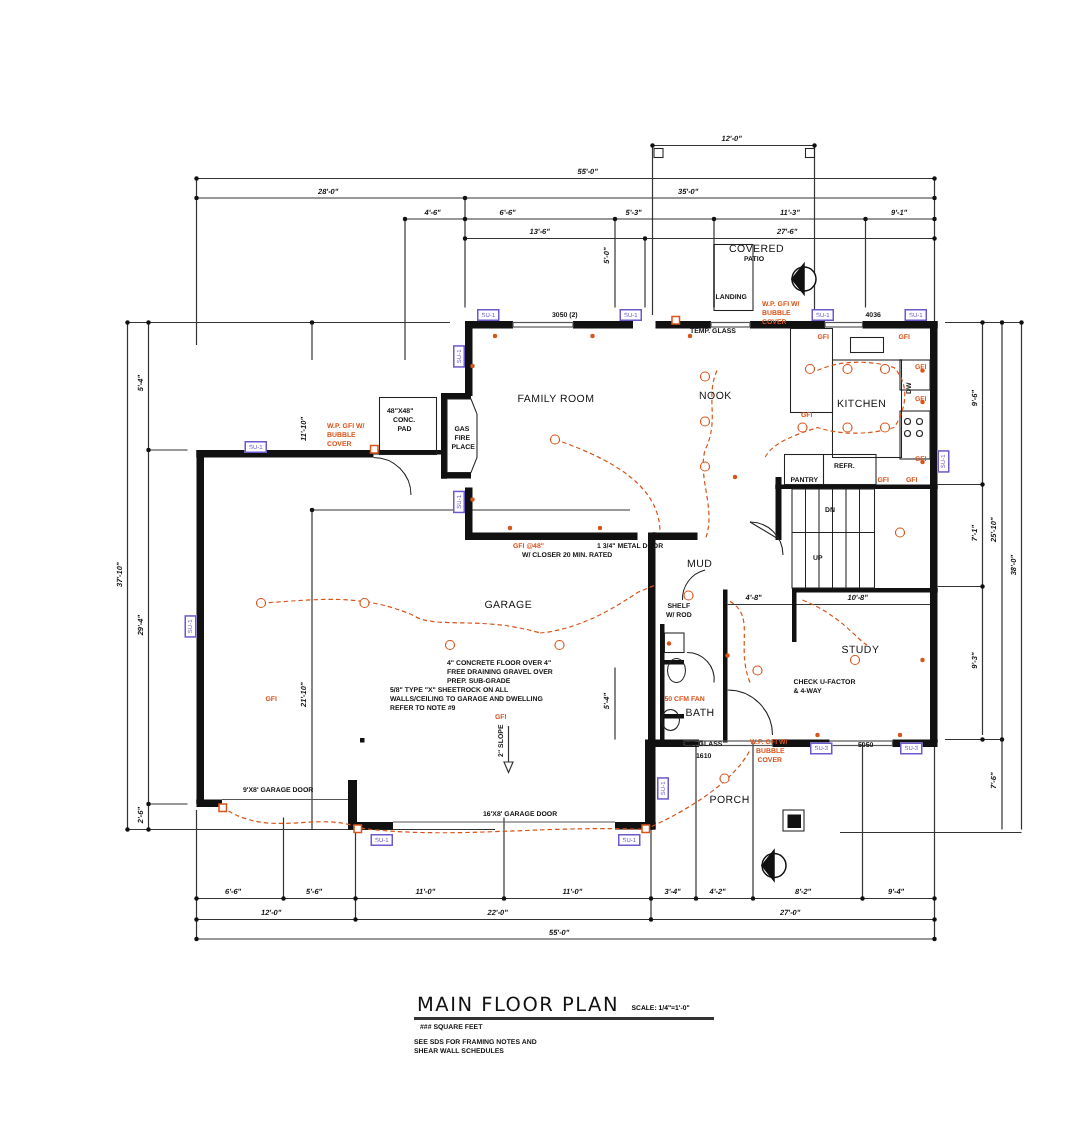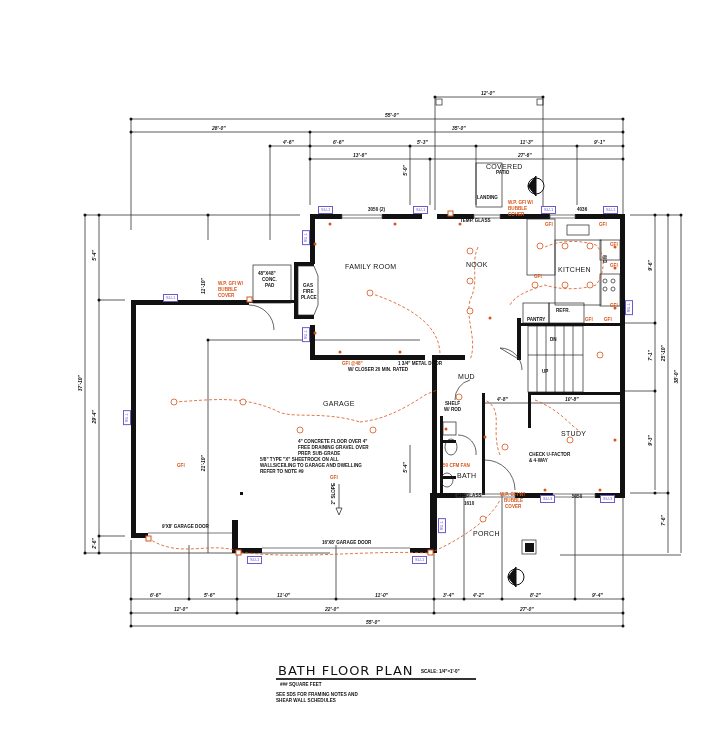--- a/index.html
+++ b/index.html
@@ -420,18 +420,18 @@
 <span class="tag" style="left:163px;top:294px">SU-1</span>
 <span class="tag vtag" style="left:123px;top:410px">SU-1</span>
 <span class="tag" style="left:247px;top:556px">SU-1</span>
 <span class="tag" style="left:412px;top:556px">SU-1</span>
 
 <span class="tag vtag" style="left:625px;top:300px">SU-1</span>
 <span class="tag vtag" style="left:438px;top:518px">SU-1</span>
 <span class="tag" style="left:540px;top:495px">SU-3</span>
 <span class="tag" style="left:600px;top:495px">SU-3</span>
 
-<div class="title">BATH FLOOR PLAN</div>
+<div class="title">MAIN FLOOR PLAN</div>
 <div class="scale">SCALE: 1/4"=1'-0"</div>
 <div class="titleline"></div>
 <span class="lbl note" style="left:280px;top:683px">### SQUARE FEET</span>
 <span class="lbl note" style="left:276px;top:693px">SEE SDS FOR FRAMING NOTES AND</span>
 <span class="lbl note" style="left:276px;top:699px">SHEAR WALL SCHEDULES</span>
 
 </body></html>

